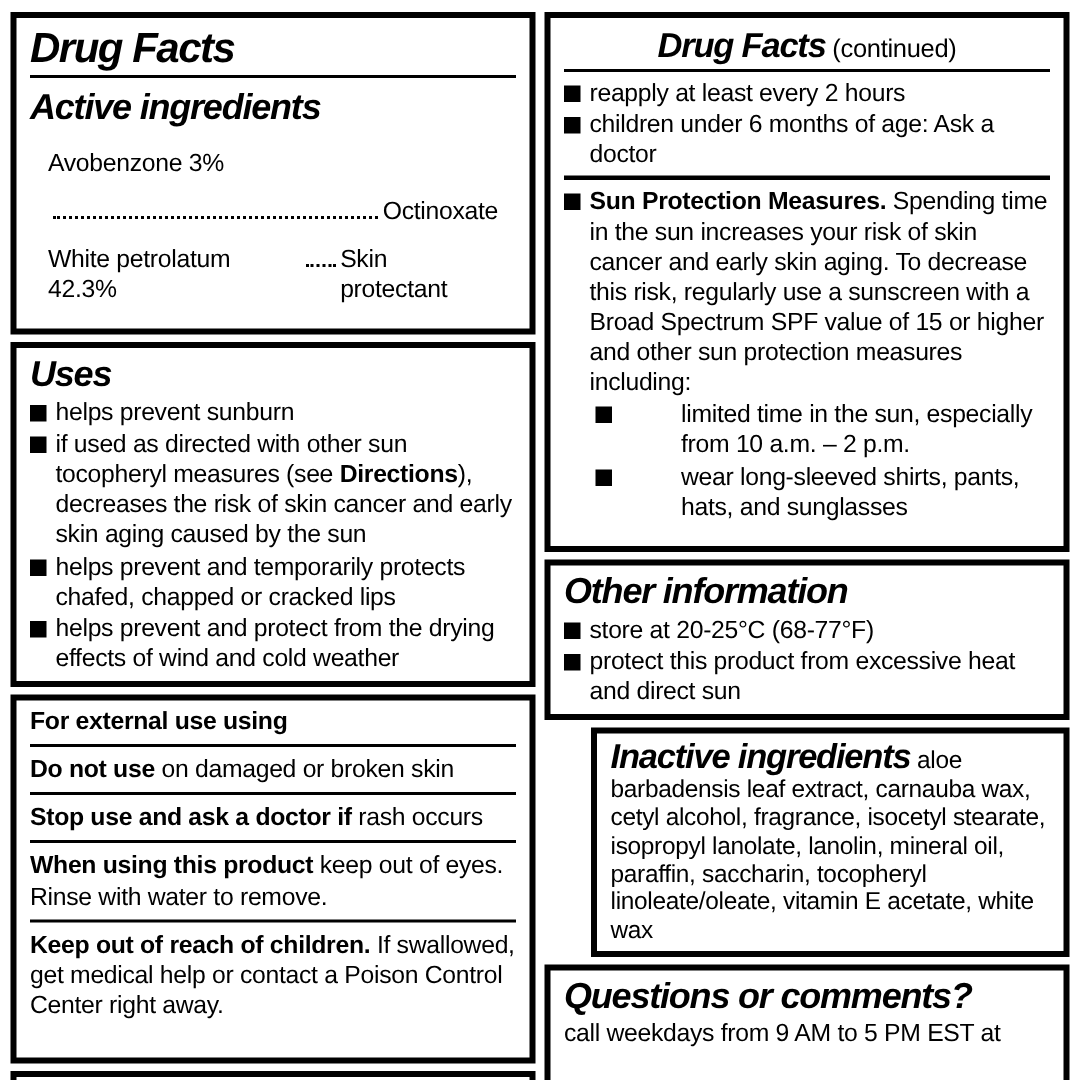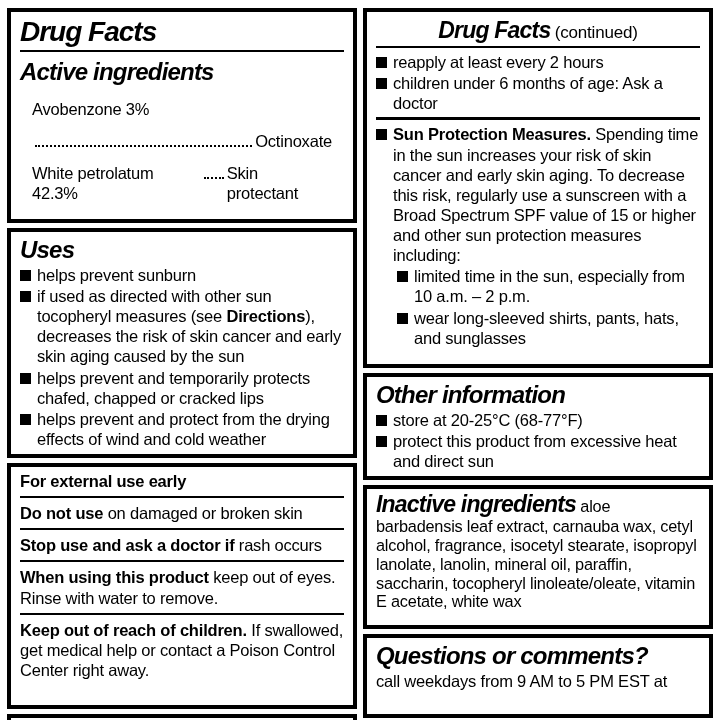--- a/index.html
+++ b/index.html
@@ -20,38 +20,38 @@
     padding:2px 9px 4px 9px;
     font-size:16.5px;line-height:1.22;letter-spacing:-0.2px;
     position:relative;
   }
   .bxA{min-height:148px}
   .bxB{min-height:206px}
   .bxC{min-height:246px}
   .bxD{min-height:84px}
   .bxE{min-height:360px}
   .bxF{min-height:96px}
-  .bxG{min-height:144px;font-size:16.3px;line-height:1.15;}
+  .bxG{min-height:144px;font-size:16.3px;line-height:1.15;margin-left:31px;}
   .bxH{min-height:84px}
 
   .h1{font-style:italic;font-weight:bold;font-size:28px;line-height:1.15;letter-spacing:-1px;margin:2px 0 1px 0;}
   .h2{font-style:italic;font-weight:bold;font-size:24px;line-height:1.15;letter-spacing:-0.8px;margin:2px 0 1px 0;}
   .h2-inline{font-style:italic;font-weight:bold;font-size:23px;letter-spacing:-0.8px;}
   .cont{font-size:17px;font-weight:normal;font-style:normal;letter-spacing:-0.2px;}
   .rule{border-top:2px solid #000;margin:2px 0 4px 0;}
   .rule-mid{border-top:3px solid #000;margin:4px 0 4px 0;}
 
   .ai-head{display:flex;justify-content:space-between;align-items:baseline;}
   .ing{display:flex;align-items:baseline;margin:12px;}
   .ing .dots{flex:1;border-bottom:2px dotted #000;margin:0 3px 3px 3px;min-width:20px;}
 
   .b{display:flex;margin:1px 0;}
   .sq{flex:0 0 auto;width:11px;height:11px;background:#000;margin:5px 6px 0 0;}
   .bt{flex:1;}
-  .sub{margin-left:21px;}
+  .sub{margin-left:21px;gap:40px;}
 
   .bld{font-weight:bold;}
   .witem{margin:2px 0;}
   .wdiv{border-top:2px solid #000;margin:5px 0;}
 
   .arrow{position:absolute;right:8px;bottom:4px;}
 </style>
 </head>
 <body>
 
@@ -93,21 +93,21 @@
         <span class="sq"></span>
         <span class="bt">helps prevent and temporarily protects chafed, chapped or cracked lips</span>
       </div>
       <div class="b">
         <span class="sq"></span>
         <span class="bt">helps prevent and protect from the drying effects of wind and cold weather</span>
       </div>
     </div>
 
     <div class="box bxC">
-      <div class="witem"><span class="bld">For external use early</span><span></span></div>
+      <div class="witem"><span class="bld">For external use using</span><span></span></div>
       <div class="wdiv"></div>
       <div class="witem"><span class="bld">Do not use</span><span> on damaged or broken skin</span></div>
       <div class="wdiv"></div>
       <div class="witem"><span class="bld">Stop use and ask a doctor if</span><span> rash occurs</span></div>
       <div class="wdiv"></div>
       <div class="witem"><span class="bld">When using this product</span><span> keep out of eyes. Rinse with water to remove.</span></div>
       <div class="wdiv"></div>
       <div class="witem"><span class="bld">Keep out of reach of children.</span><span> If swallowed, get medical help or contact a Poison Control Center right away.</span></div>
     </div>
 

